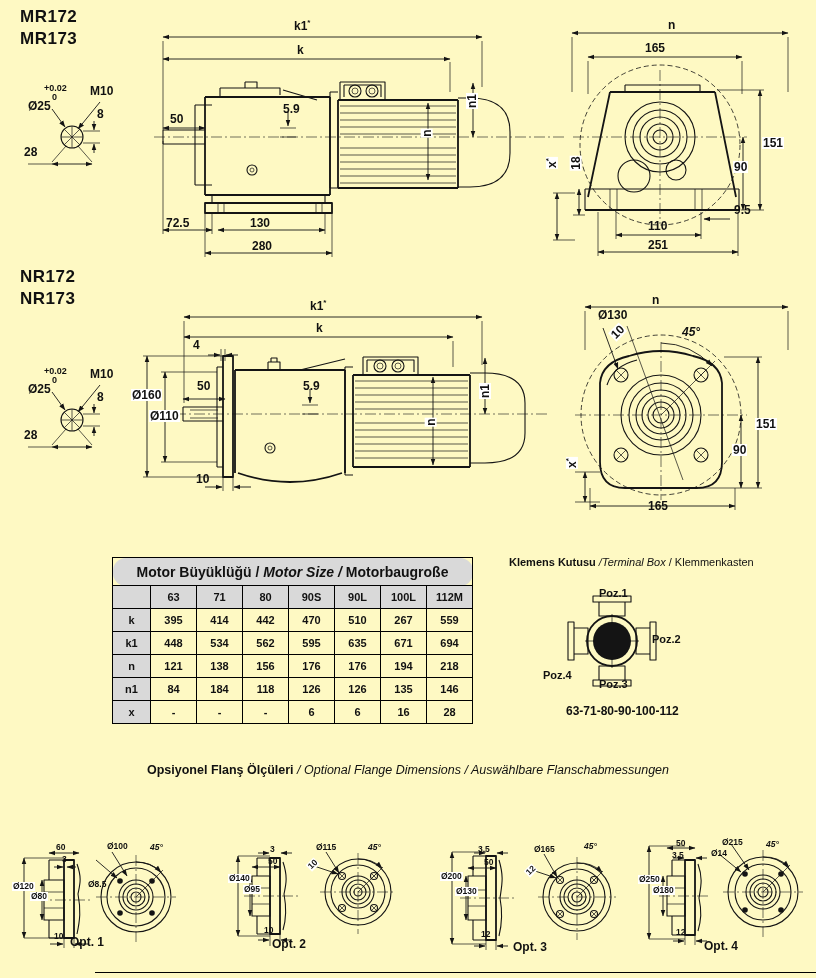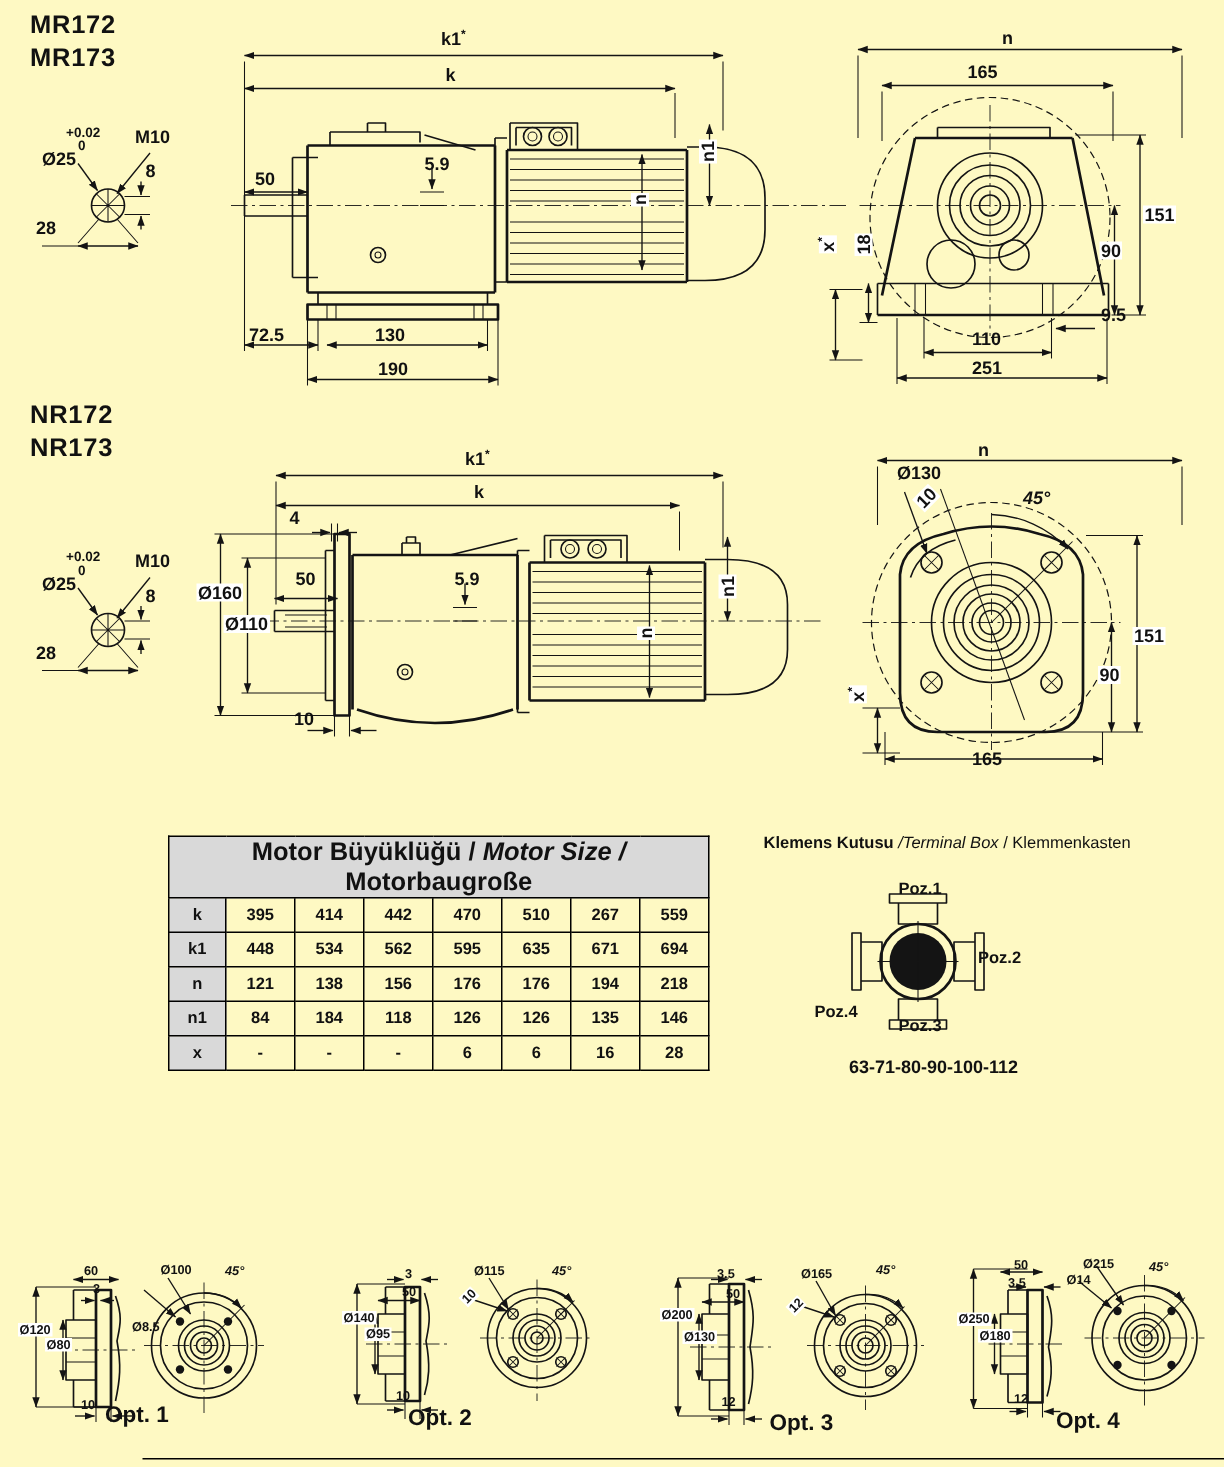--- a/index.html
+++ b/index.html
@@ -6,21 +6,21 @@
   #page {
     position:relative; width:816px; height:978px; background:#fef9c3;
     font-family:"Liberation Sans", sans-serif; color:#111; overflow:hidden;
   }
   .lbl { position:absolute; font:bold 12px "Liberation Sans",sans-serif; color:#111;
          white-space:nowrap; line-height:1; }
   .big { font-size:17px; letter-spacing:0.5px; }
   .md  { font-size:11px; }
   .sm  { font-size:9px; }
   .f   { font-size:8.5px; }
-  .opt { font-size:15px; }
+  .opt { font-size:12px; }
   .it  { font-style:italic; }
   .nb  { font-weight:normal; }
   .wbg { background:#fff; padding:0 1px; }
   .rot   { transform:rotate(-90deg); transform-origin:center center; }
   .rot45 { transform:rotate(-45deg); transform-origin:center center; }
   sup { font-size:8px; line-height:0; }
   svg { position:absolute; overflow:visible; }
   .ln   { fill:none; stroke:#141414; stroke-width:1.1; stroke-linejoin:round; }
   .th   { fill:none; stroke:#141414; stroke-width:1.8; stroke-linejoin:round; }
   .thin { fill:none; stroke:#141414; stroke-width:0.7; }
@@ -28,21 +28,21 @@
           marker-start:url(#arr); marker-end:url(#arr); }
   .me   { fill:none; stroke:#141414; stroke-width:0.9; marker-end:url(#arr); }
   .ms   { fill:none; stroke:#141414; stroke-width:0.9; marker-start:url(#arr); }
   .cl   { fill:none; stroke:#141414; stroke-width:0.6; stroke-dasharray:11 3 2 3; }
   .dash { fill:none; stroke:#141414; stroke-width:0.8; stroke-dasharray:5 3; }
   .fillb{ fill:#141414; stroke:none; }
   .dimtable { position:absolute; left:112px; top:557px; border-collapse:collapse;
               table-layout:fixed; }
   .dimtable td { border:1px solid #000; text-align:center; vertical-align:middle;
                  font:bold 11px "Liberation Sans",sans-serif; height:22px; padding:0; }
-  .dimtable tr.titlerow td { height:27px; font-size:17px; }
+  .dimtable tr.titlerow td { height:27px; font-size:14px;border-radius:13px; }
   .dimtable .gray { background:#d9d9d9; }
   .ttl { position:absolute; font:bold 11px "Liberation Sans",sans-serif; white-space:nowrap;padding-left:12px; }
   .flangetitle { position:absolute; top:763px; left:0; width:816px; text-align:center;
                  font:bold 12.5px "Liberation Sans",sans-serif; }
   .botrule { position:absolute; left:95px; top:972px; width:721px; height:0;
              border-top:1.5px solid #000; }
 </style>
 </head>
 <body>
 
@@ -121,21 +121,21 @@
     <path class="dim" d="M65,241 H192"></path>
   </svg>
   <span class="lbl" style="left:294px;top:20px"><span>k1</span><sup>*</sup></span>
   <span class="lbl" style="left:297px;top:44px">k</span>
   <span class="lbl" style="left:170px;top:113px">50</span>
   <span class="lbl" style="left:283px;top:103px">5.9</span>
   <span class="lbl rot wbg" style="left:464px;top:95px">n1</span>
   <span class="lbl rot wbg" style="left:422px;top:127px">n</span>
   <span class="lbl" style="left:166px;top:217px">72.5</span>
   <span class="lbl" style="left:250px;top:217px">130</span>
-  <span class="lbl" style="left:252px;top:240px">190</span>
+  <span class="lbl" style="left:252px;top:240px">280</span>
 
   <svg style="left:545px;top:12px" width="265" height="250" viewBox="0 0 265 250">
     <path class="dim" d="M27,21 H243"></path>
     <path class="thin" d="M27,25 V80 M243,25 V80"></path>
     <path class="dim" d="M43,45 H197"></path>
     <path class="thin" d="M43,49 V82 M197,49 V82"></path>
     <circle class="dash" cx="115" cy="133" r="80"></circle>
     <path class="ln" d="M80,73 H155 V80 M80,73 V80"></path>
     <path class="th" d="M65,80 H170 M65,80 L43,185 M170,80 L191,185"></path>
     <path class="ln" d="M40,177 H194 M40,177 V198 M194,177 V198"></path>
@@ -313,20 +313,30 @@
         <col style="width:46px">
         <col style="width:46px">
         <col style="width:46px">
         <col style="width:46px">
         <col style="width:46px">
       </colgroup>
     <tbody>
         <tr class="titlerow">
           <td class="gray" colspan="8"><span>Motor Büyüklüğü / </span><span class="it">Motor Size / </span><span>Motorbaugroße</span></td>
         </tr>
+    <tr>
+      <td class="gray"></td>
+      <td class="gray">63</td>
+      <td class="gray">71</td>
+      <td class="gray">80</td>
+      <td class="gray">90S</td>
+      <td class="gray">90L</td>
+      <td class="gray">100L</td>
+      <td class="gray">112M</td>
+    </tr>
     <tr>
       <td class="gray">k</td>
       <td>395</td>
       <td>414</td>
       <td>442</td>
       <td>470</td>
       <td>510</td>
       <td>267</td>
       <td>559</td>
     </tr>
@@ -383,20 +393,21 @@
     <circle class="th" cx="77" cy="58" r="25" fill="#fff"></circle>
     <circle class="fillb" cx="77" cy="58" r="19"></circle>
     <path class="thin" d="M50,58 H104 M77,31 V85"></path>
   </svg>
   <span class="lbl md" style="left:599px;top:588px">Poz.1</span>
   <span class="lbl md" style="left:652px;top:634px">Poz.2</span>
   <span class="lbl md" style="left:599px;top:679px">Poz.3</span>
   <span class="lbl md" style="left:543px;top:670px">Poz.4</span>
   <span class="lbl" style="left:566px;top:705px">63-71-80-90-100-112</span>
 
+  <div class="flangetitle"><span>Opsiyonel Flanş Ölçüleri</span><span class="it nb"> / Optional Flange Dimensions / Auswählbare Flanschabmessungen</span></div>
 
   <svg style="left:8px;top:822px" width="207" height="128" viewBox="0 0 207 128">
     <path class="dim" d="M41,31 H71"></path>
     <path class="me" d="M46,45 L55,45"></path>
       <path class="me" d="M68,45 L59,45"></path>
     <path class="th" d="M56,38 H66 V116 H56 Z"></path>
     <path class="ln" d="M69,42 C74,56 72,62 70,72 C73,88 72,98 69,112"></path>
     <path class="ln" d="M41,38 H56 M41,38 V58 M36,58 H56 V98 H36 Z M41,98 V116 M41,116 H56"></path>
     <path class="thin" d="M36,70 H56 M36,86 H56"></path>
     <path class="cl" d="M28,78 H82"></path>

